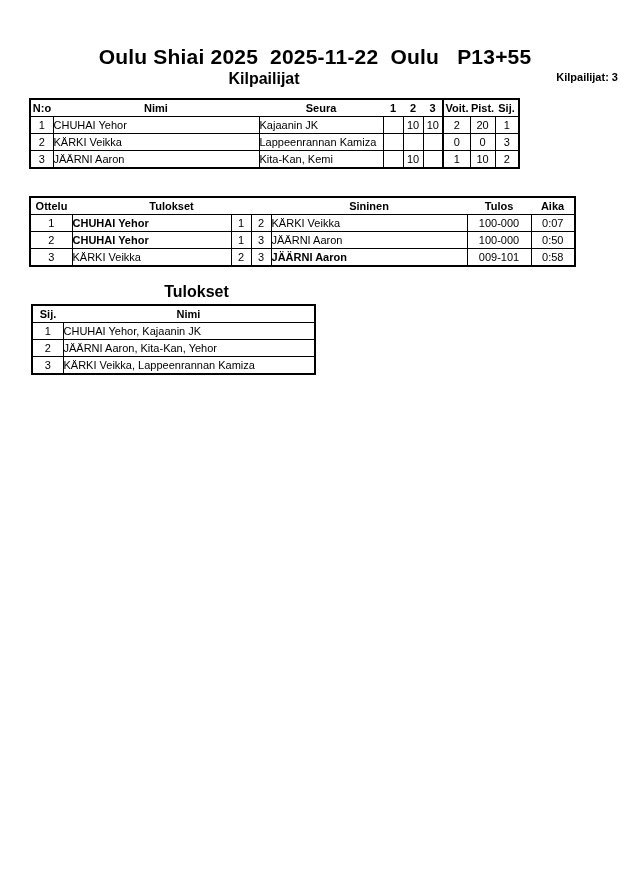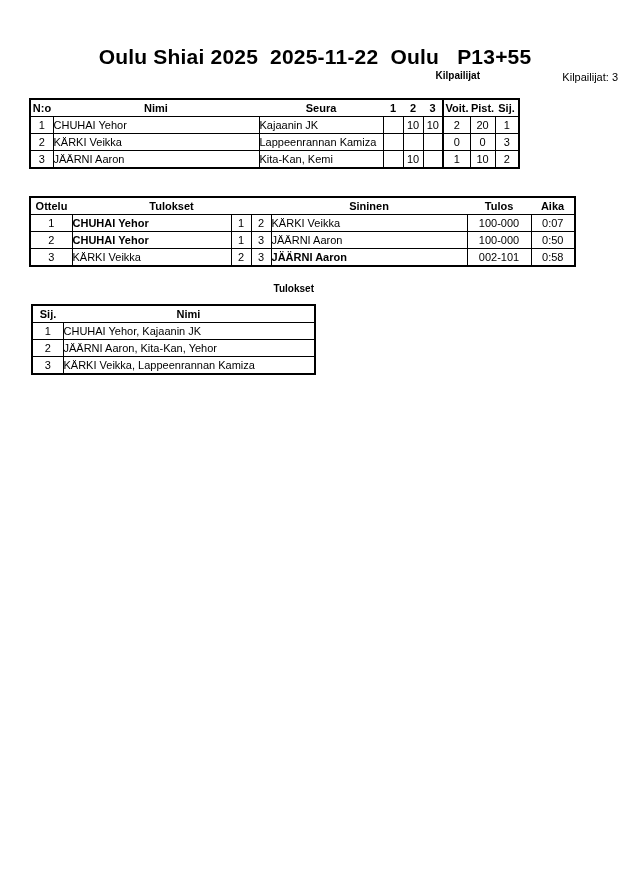--- a/index.html
+++ b/index.html
@@ -10,29 +10,29 @@
     color: #000000;
   }
   .page { position: relative; width: 630px; height: 787px; background: #ffffff; overflow: hidden; }
 
   .title {
     position: absolute; top: 45px; left: 0; width: 630px;
     text-align: center; font-size: 21px; font-weight: bold;
     white-space: pre; letter-spacing: 0.2px;
   }
   .section-heading {
-    position: absolute; text-align: right;
-    font-size: 10px; font-weight: bold;
+    position: absolute; text-align: center;
+    font-size: 16px; font-weight: bold; padding-left: 24px;
   }
   .h-kilpailijat { top: 70px; left: 0;  width: 480px; }
   .h-ottelut     { top: 176px; left: 29px; width: 545px; }
   .h-tulokset    { top: 283px; left: 31px; width: 283px; }
   .count {
     position: absolute; top: 71px; right: 12px;
-    font-size: 11px; font-weight: normal;
+    font-size: 11px; font-weight: bold;
   }
 
   table.t {
     position: absolute;
     border-collapse: collapse; table-layout: fixed;
     border: 2px solid #000; background: #fff;
     font-size: 11px;
   }
   .t1 { left: 29px; top: 98px;  width: 489px; }
   .t2 { left: 29px; top: 196px; width: 545px; border-radius: 6px; }
@@ -163,21 +163,21 @@
         <td class="name" style="font-weight: normal;">JÄÄRNI Aaron</td>
         <td class="num">100-000</td>
         <td class="num">0:50</td>
       </tr>
       <tr>
         <td class="num">3</td>
         <td class="name" style="font-weight: normal;">KÄRKI Veikka</td>
         <td class="num">2</td>
         <td class="num">3</td>
         <td class="name" style="font-weight: bold;">JÄÄRNI Aaron</td>
-        <td class="num">002-101</td>
+        <td class="num">009-101</td>
         <td class="num">0:58</td>
       </tr>
     </tbody>
   </table>
 
   <div class="section-heading h-tulokset">Tulokset</div>
 
   <table class="t t3">
     <colgroup>
       <col style="width:31px">

